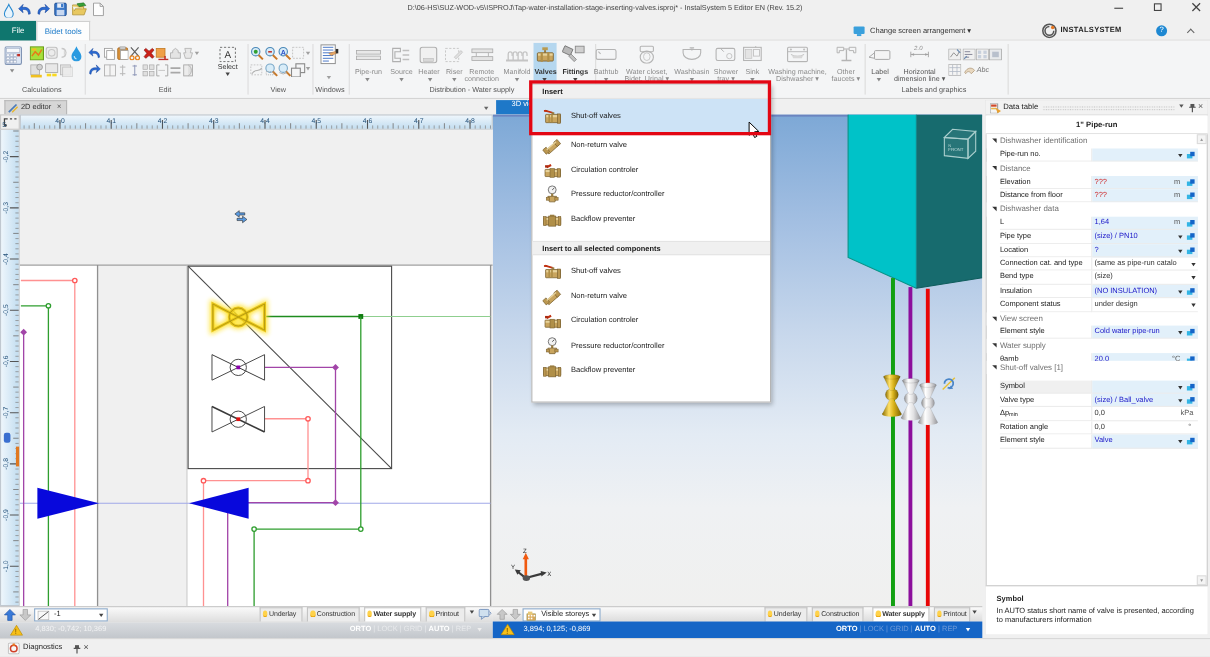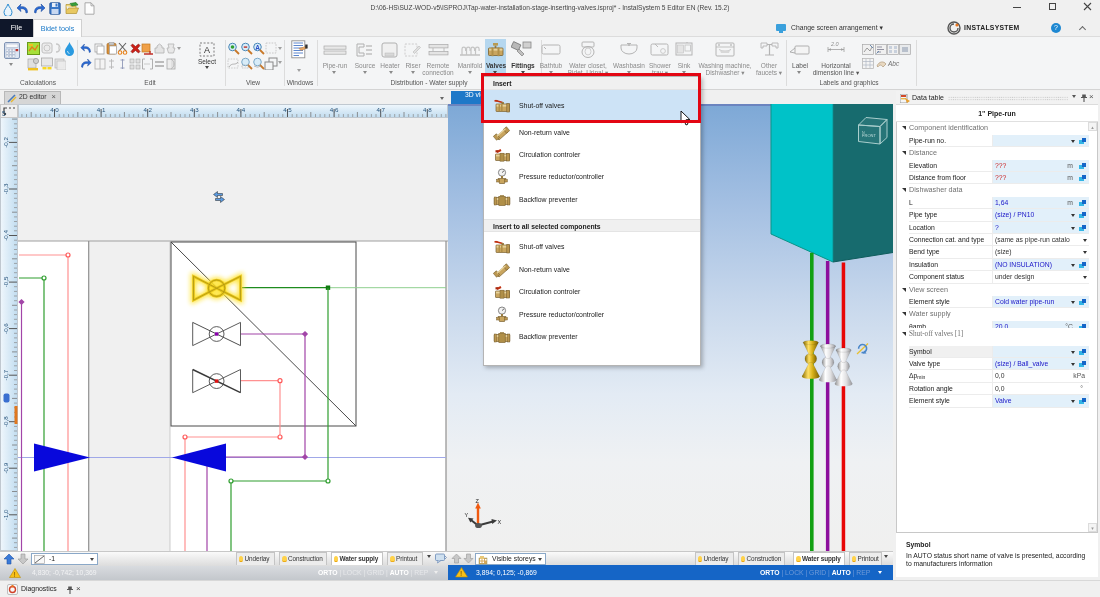--- a/index.html
+++ b/index.html
@@ -4,21 +4,21 @@
 <style>
 * { margin:0; padding:0; box-sizing:border-box; }
 html,body { width:1100px; height:597px; overflow:hidden; }
 body { font-family:"Liberation Sans", sans-serif; background:#f0f0f0; position:relative; font-size:7px; color:#333; }
 .abs { position:absolute; }
 
 #titlebar { left:0; top:0; width:1100px; height:19px; background:#f0f0f0; }
 #title-text { left:0; top:4px; width:1100px; text-align:center; font-size:6.6px; color:#444; }
 
 #tabrow { left:0; top:19px; width:1100px; height:18px; background:#f0f0f0; border-bottom:1px solid #dcdcdc;}
-#filetab { left:0; top:19px; width:33px; height:18px; background:#0f172a; color:#fff; font-size:7.2px; text-align:center; line-height:18px; }
+#filetab { left:0; top:19px; width:33px; height:18px; background:#0f766e; color:#fff; font-size:7.2px; text-align:center; line-height:18px; }
 #maintab { left:33px; top:19px; width:49px; height:18px; background:#fdfdfd; border:1px solid #d0d0d0; border-bottom:none; color:#1878c8; font-size:7.2px; text-align:center; line-height:18px; }
 
 #ribbon { left:0; top:37px; width:1100px; height:53px; background:#f4f5f6; border-bottom:1px solid #d4d4d4; }
 .grp-label { position:absolute; top:79px; font-size:6.6px; color:#555; text-align:center; }
 .gsep { position:absolute; top:40px; width:1px; height:46px; background:#dcdcdc; }
 .rbtn-label { position:absolute; font-size:6.5px; color:#8a8a8a; text-align:center; line-height:7px; }
 .rbtn-label.en { color:#333; }
 .darr { position:absolute; width:0; height:0; border-left:2.5px solid transparent; border-right:2.5px solid transparent; border-top:3px solid #8a8a8a; }
 .darr.en { border-top-color:#444; }
 
@@ -904,21 +904,21 @@
  <div style="position:absolute;left:52px;top:4.5px;width:120px;height:5px;background-image:radial-gradient(circle,#bcbcbc 0.65px,transparent 0.75px);background-size:2.2px 2.5px;"></div>
  <span style="position:absolute;left:176px;top:4px;width:0;height:0;border-left:2.5px solid transparent;border-right:2.5px solid transparent;border-top:3px solid #555;"></span>
  <svg style="position:absolute;left:184px;top:3px" width="8" height="9">
       <path d="M1 3.5 H7 M4 3.5 V8" stroke="#555" stroke-width="1.1"></path>
       <rect x="2.2" y="0.5" width="3.6" height="3" fill="#555"></rect>
     </svg>
  <span style="position:absolute;left:193px;top:1px;font-size:8px;color:#555;">×</span>
 </div>
 <div class="abs" id="rp-title">1" Pipe-run</div>
 <div class="abs" id="rp-grid">
-<div class="sect" style="top:122.4px;"><span>Component identification</span></div>
+<div class="sect" style="top:122.4px;"><span>Dishwasher identification</span></div>
 <div class="rrow" style="top:134.8px;">
       <div class="lbl">Pipe-run no.</div>
       <div class="val blue">
         <i class="dd"></i>
         <i class="micon"></i>
       </div>
     </div>
 <div class="sect" style="top:147.2px;"><span>Distance</span></div>
 <div class="rrow" style="top:159.6px;">
       <div class="lbl">Elevation</div>
@@ -960,21 +960,21 @@
 <div class="sect" style="top:283.6px;"><span>View screen</span></div>
 <div class="rrow" style="top:296px;">
       <div class="lbl">Element style</div>
       <div class="val blue"><span class="bluetext">Cold water pipe-run</span><i class="dd"></i><i class="micon"></i></div>
     </div>
 <div class="sect" style="top:308.4px;"><span>Water supply</span></div>
 <div class="rrow" style="top:320.8px;">
       <div class="lbl">θamb</div>
       <div class="val blue"><span class="bluetext">20,0</span><span class="unit">°C</span><i class="micon"></i></div>
     </div>
-<div class="sect" style="top:328px;font-family:Liberation Serif, serif;"><span>Shut-off valves [1]</span></div>
+<div class="sect" style="top:328px;"><span>Shut-off valves [1]</span></div>
 <div class="rrow" style="top:345.6px;">
       <div class="lbl" style="background:#f0f0f0;">Symbol</div>
       <div class="val blue">
         <i class="dd"></i>
         <i class="micon"></i>
       </div>
     </div>
 <div class="rrow" style="top:358px;">
       <div class="lbl">Valve type</div>
       <div class="val blue"><span class="bluetext">(size) / Ball_valve</span><i class="dd"></i><i class="micon"></i></div>

